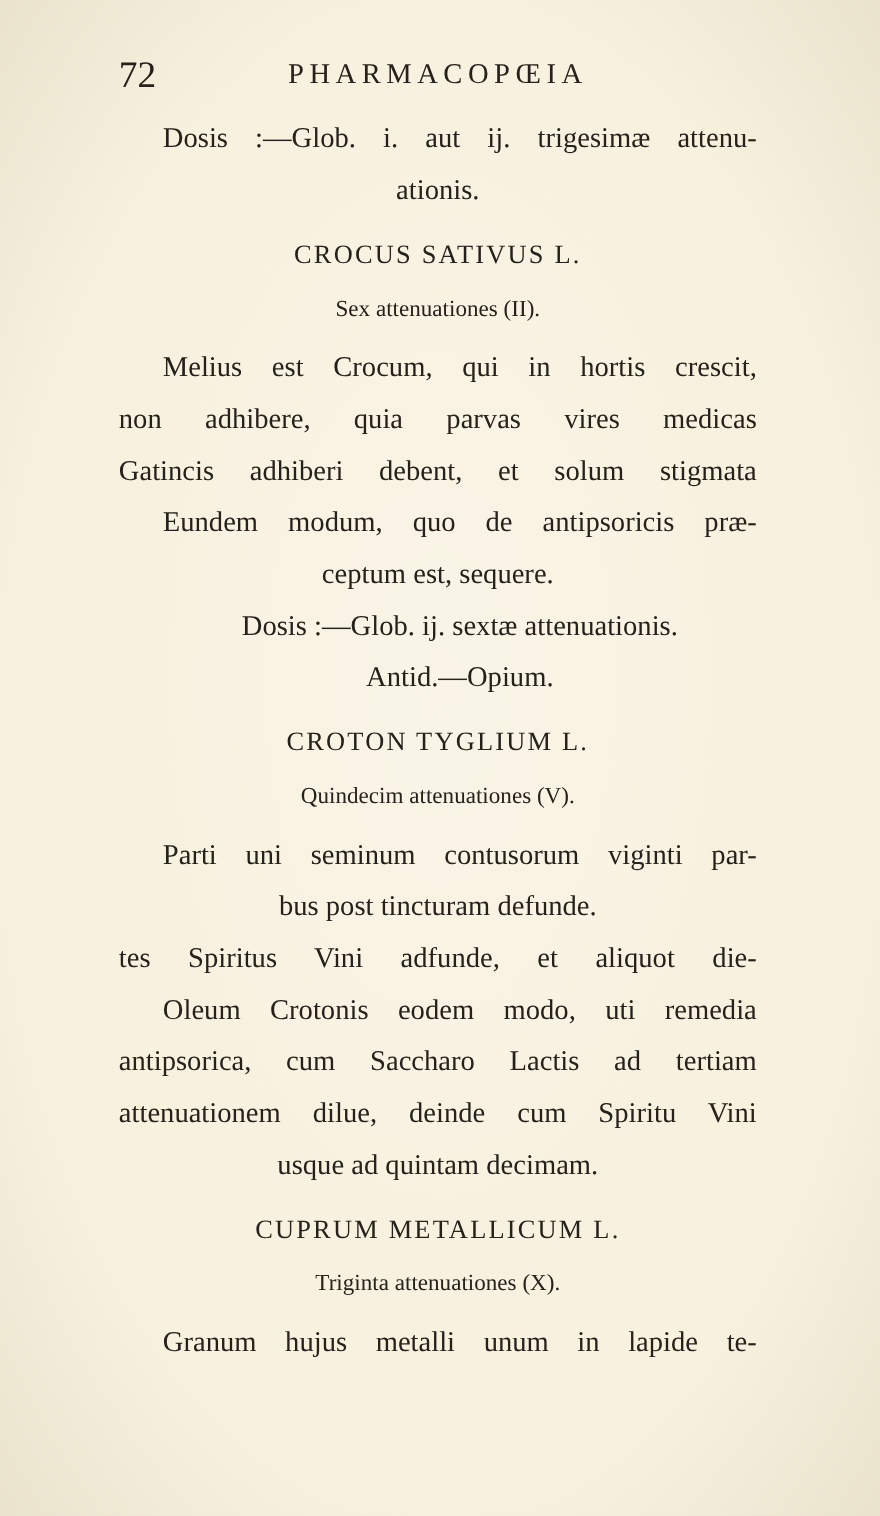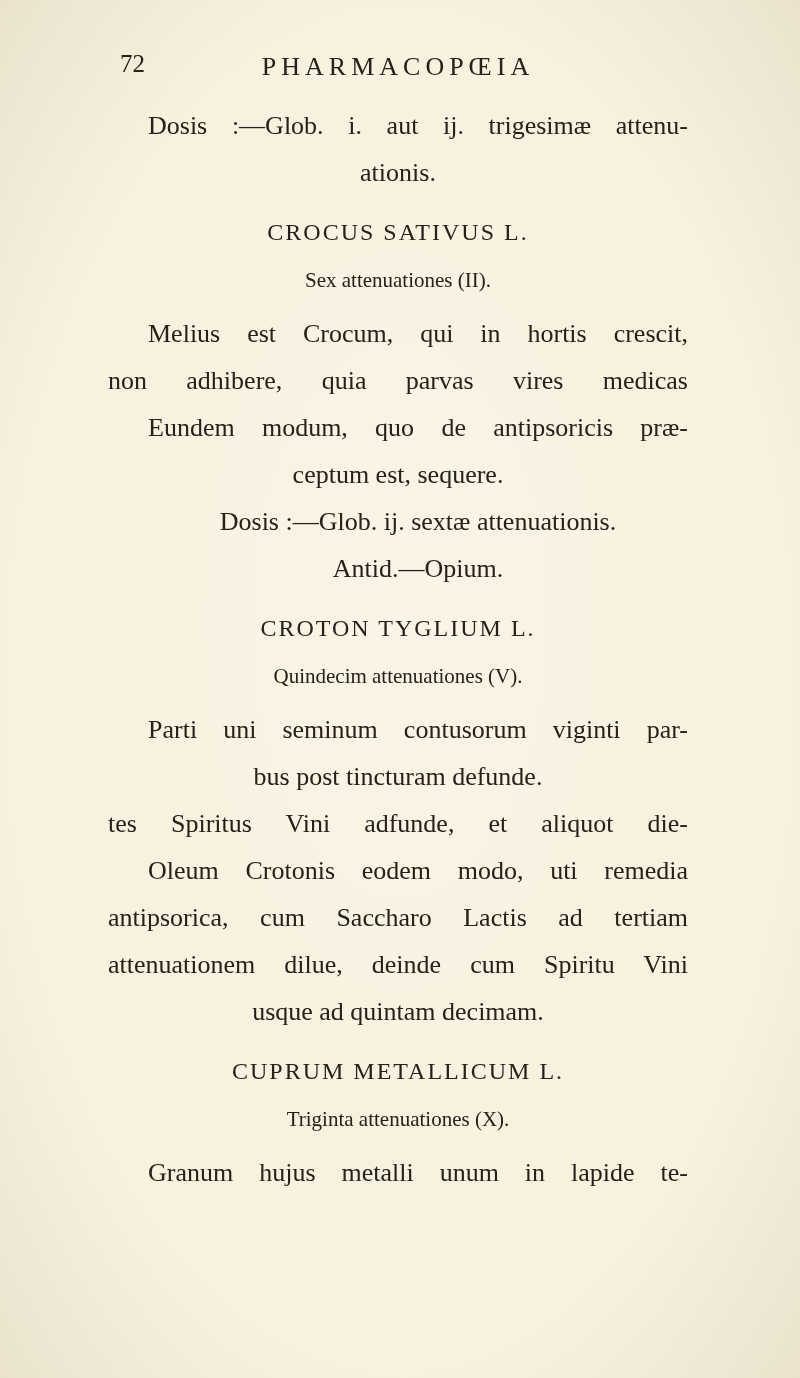--- a/index.html
+++ b/index.html
@@ -24,23 +24,23 @@
     color: var(--ink);
     overflow: hidden;
   }
   .page-header {
     position: relative;
     margin: 46px 112px 0 108px;
     height: 42px;
   }
   .page-number {
     position: absolute;
-    left: 12px;
+    left: 0;
     top: 4px;
-    font-size: 25px;
+    font-size: 34px;
   }
   .running-title {
     display: block;
     text-align: center;
     font-size: 26px;
     letter-spacing: 5px;
     padding-top: 6px;
   }
   .text-block {
     margin: 14px 112px 0 108px;
@@ -92,20 +92,21 @@
       <div class="line indent just">Dosis :—Glob. i. aut ij. trigesimæ attenu-</div>
       <div class="line">ationis.</div>
     </section>
 
     <h2 class="heading">CROCUS SATIVUS L.</h2>
     <div class="subheading">Sex attenuationes (II).</div>
 
     <section class="para">
       <div class="line indent just">Melius est Crocum, qui in hortis crescit,</div>
       <div class="line just">non adhibere, quia parvas vires medicas</div>
+      <div class="line just">Gatincis adhiberi debent, et solum stigmata</div>
     </section>
 
     <section class="para">
       <div class="line indent just">Eundem modum, quo de antipsoricis præ-</div>
       <div class="line">ceptum est, sequere.</div>
     </section>
 
     <section class="para">
       <div class="line indent">Dosis :—Glob. ij. sextæ attenuationis.</div>
     </section>

